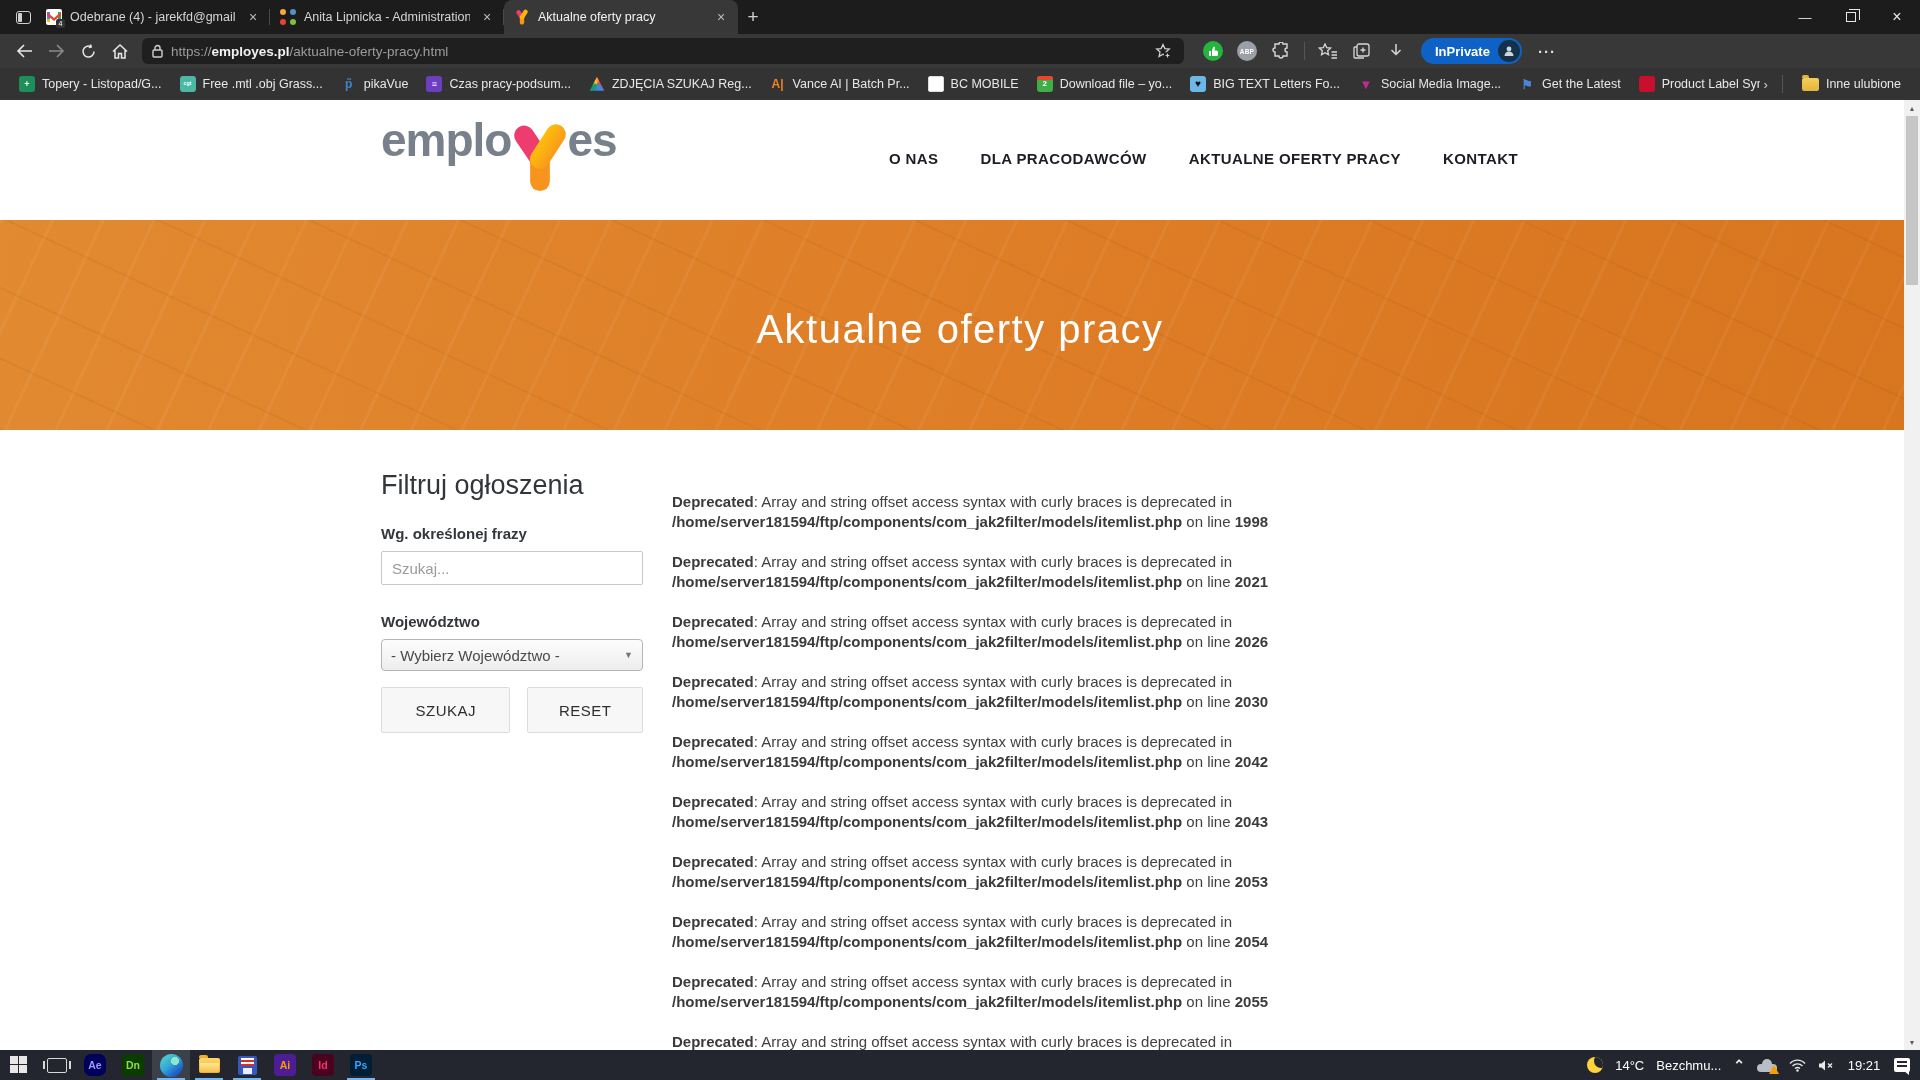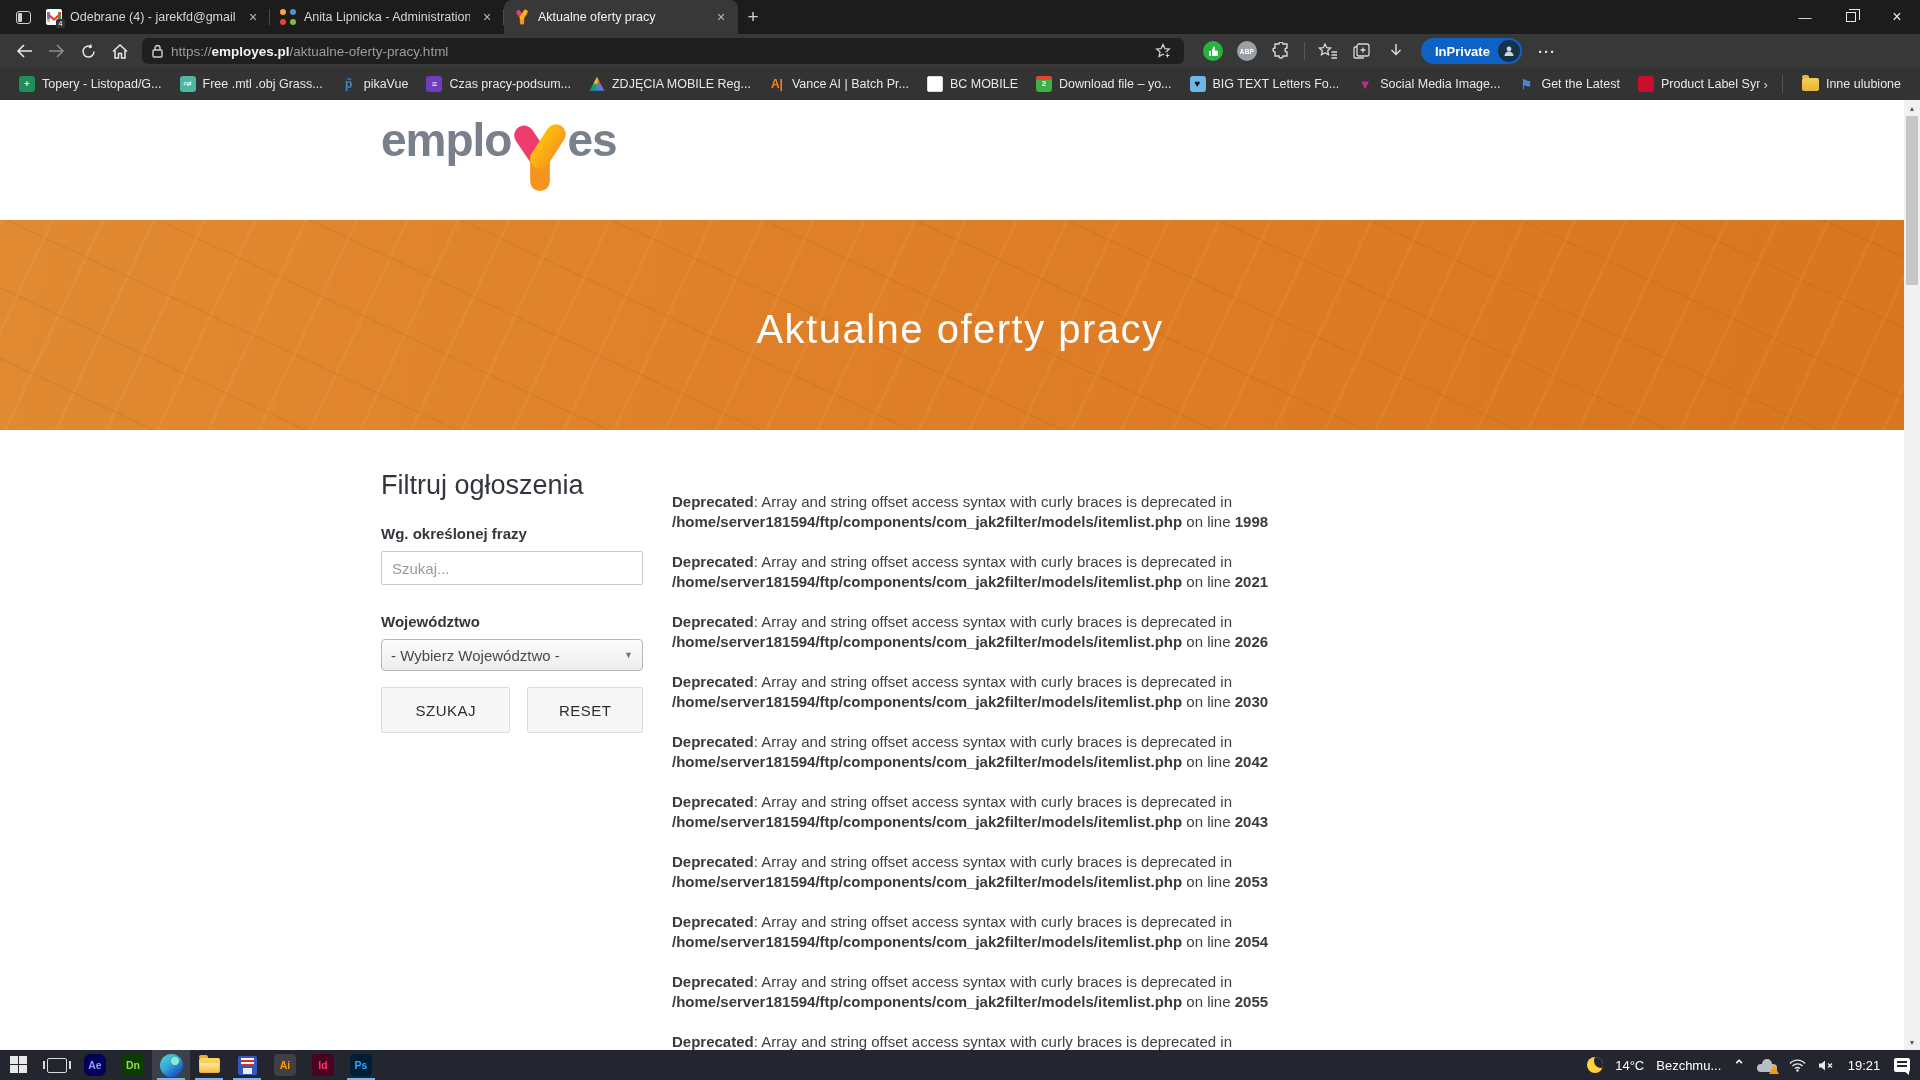--- a/index.html
+++ b/index.html
@@ -318,21 +318,21 @@
       <div class="bm">
         <span class="bm-ico pika-icon" style="color: rgb(63, 134, 201);">p̃</span>
         <span>pikaVue</span>
       </div>
       <div class="bm">
         <span class="bm-ico list-icon" style="background: rgb(109, 63, 192); color: rgb(255, 255, 255);">≡</span>
         <span>Czas pracy-podsum...</span>
       </div>
       <div class="bm">
         <span class="bm-ico drive-icon"></span>
-        <span>ZDJĘCIA MOBILE Reg...</span>
+        <span>ZDJĘCIA SZUKAJ Reg...</span>
       </div>
       <div class="bm">
         <span class="bm-ico vance-icon" style="color: rgb(245, 130, 32);">A|</span>
         <span>Vance AI | Batch Pr...</span>
       </div>
       <div class="bm">
         <span class="bm-ico white-square-icon" style="background: rgb(255, 255, 255);"></span>
         <span>BC MOBILE</span>
       </div>
       <div class="bm">
@@ -377,20 +377,26 @@
             <stop offset="0" stop-color="#ffc50a"></stop>
               <stop offset="1" stop-color="#f7941d"></stop>
           </linearGradient>
         </defs>
         <line x1="25" y1="21" x2="50" y2="58" stroke="#ef3c6e" stroke-width="31" stroke-linecap="round"></line>
         <line x1="50" y1="58" x2="50" y2="93" stroke="#f7941d" stroke-width="31" stroke-linecap="round"></line>
         <line x1="75" y1="19" x2="50" y2="58" stroke="url(#yg)" stroke-width="31" stroke-linecap="round"></line>
       </svg>
       <span class="ltxt">es</span>
     </div>
+    <div class="main-nav">
+        <div class="nav-item">O NAS</div>
+        <div class="nav-item">DLA PRACODAWCÓW</div>
+        <div class="nav-item">AKTUALNE OFERTY PRACY</div>
+        <div class="nav-item">KONTAKT</div>
+      </div>
   </div>
 
   <div class="hero">
     <div class="hero-title">Aktualne oferty pracy</div>
   </div>
 
   <div class="filter-col">
     <div class="filter-h">Filtruj ogłoszenia</div>
     <div class="f-label">Wg. określonej frazy</div>
     <input class="f-input" type="text" placeholder="Szukaj..." style="">
@@ -448,21 +454,21 @@
       <div class="tb-cell active running">
         <span class="edge-icon"></span>
       </div>
       <div class="tb-cell running">
         <span class="explorer-icon"></span>
       </div>
       <div class="tb-cell running">
         <span class="floppy-icon"></span>
       </div>
       <div class="tb-cell">
-        <span class="tile" style="background: #404040; color: rgb(255, 154, 0);">Ai</span>
+        <span class="tile" style="background: #4c1d95; color: rgb(255, 154, 0);">Ai</span>
       </div>
       <div class="tb-cell">
         <span class="tile" style="background: rgb(73, 2, 31); color: rgb(255, 51, 102);">Id</span>
       </div>
       <div class="tb-cell running">
         <span class="tile" style="background: rgb(0, 30, 54); color: rgb(49, 168, 255);">Ps</span>
       </div>
     </div>
   <div class="tray">
     <span class="moon-icon"></span>

